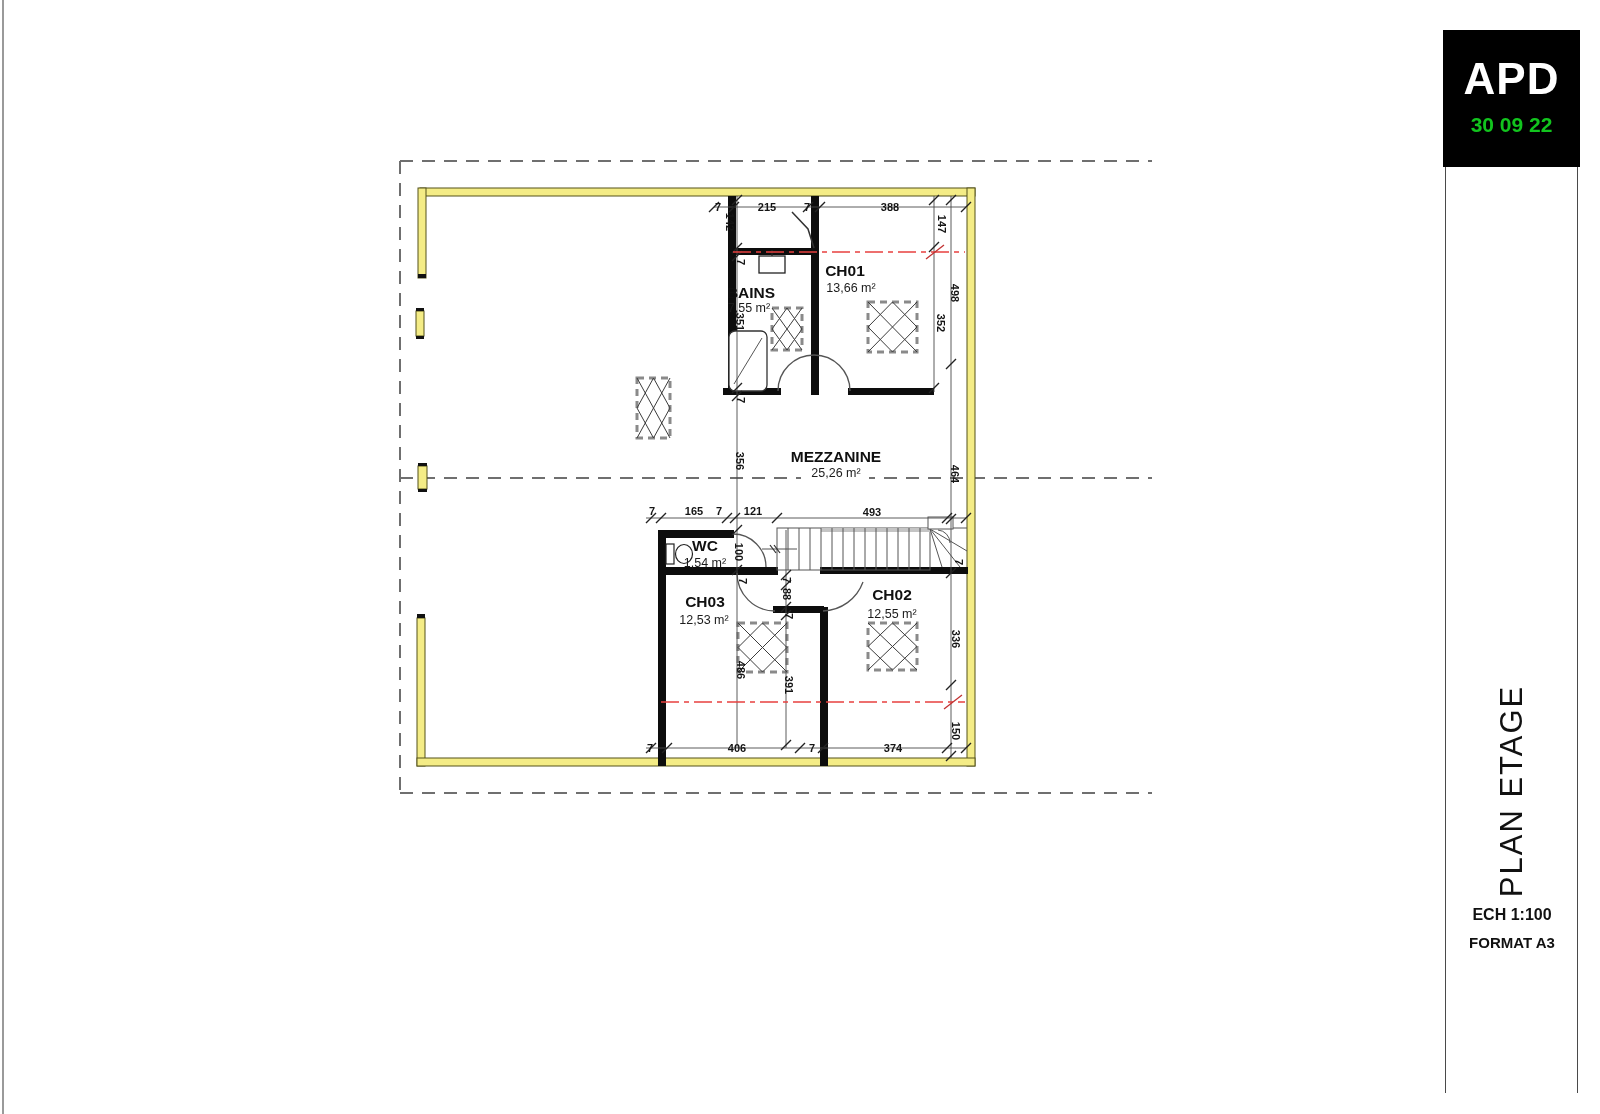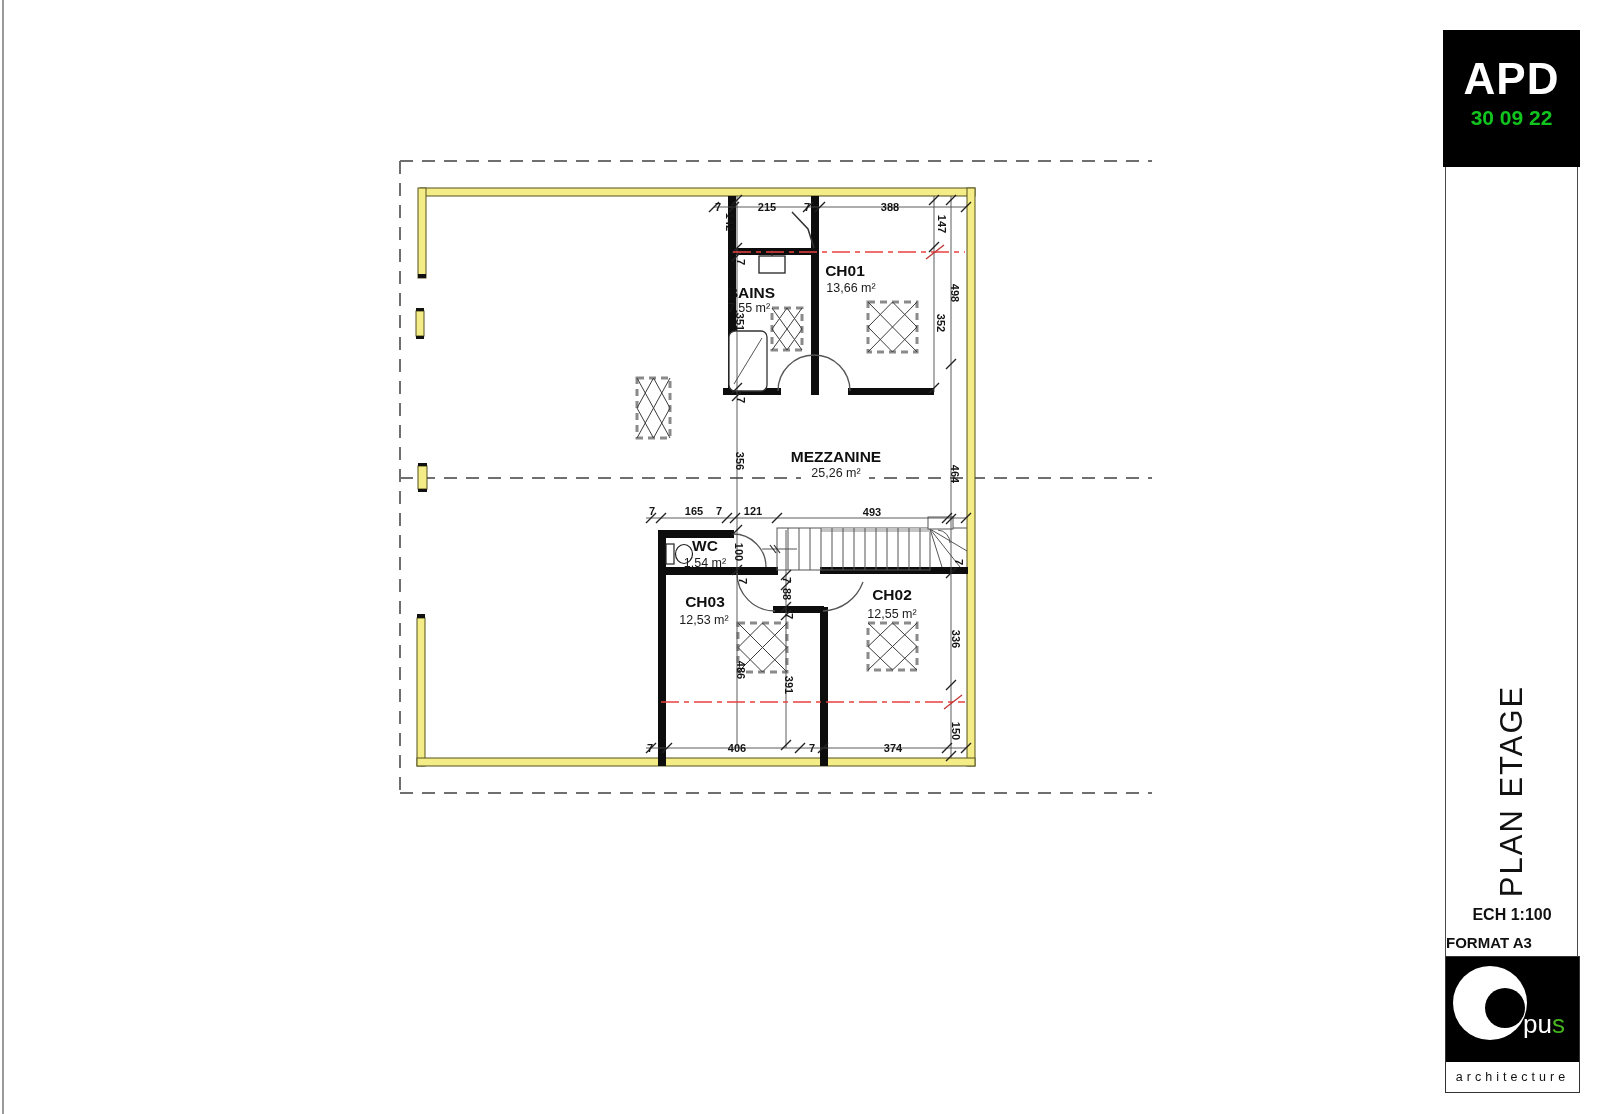--- a/index.html
+++ b/index.html
@@ -9,29 +9,29 @@
   .plan-svg .dim{font-family:"Liberation Sans",sans-serif;font-size:11px;font-weight:bold;
                  fill:#151515;text-anchor:middle;}
   .plan-svg .room-name{font-family:"Liberation Sans",sans-serif;font-size:15.5px;font-weight:bold;
                  fill:#101010;text-anchor:middle;}
   .plan-svg .room-area{font-family:"Liberation Sans",sans-serif;font-size:12.5px;
                  fill:#1c1c1c;text-anchor:middle;}
   
   .apd-box{position:absolute;left:1443px;top:30px;width:137px;height:137px;background:#000;
            color:#fff;text-align:center;}
   .apd-label{font-size:44px;font-weight:bold;letter-spacing:1px;margin-top:24px;}
-  .apd-date{font-size:21px;font-weight:bold;color:#12c41e;margin-top:2px;}
+  .apd-date{font-size:21px;font-weight:bold;color:#12c41e;margin-top:9px;}
   .title-column{position:absolute;left:1445px;top:167px;width:133px;height:926px;
                 border-left:1.5px solid #4a4a4a;border-right:1.5px solid #4a4a4a;
                 box-sizing:border-box;background:#fff;}
   .vtitle{position:absolute;left:1512px;top:791px;transform:translate(-50%,-50%) rotate(-90deg);
           font-size:31px;letter-spacing:2px;color:#111;white-space:nowrap;}
   .scale-label{position:absolute;left:1446px;top:906px;width:132px;text-align:center;
           font-weight:bold;font-size:16px;color:#111;}
-  .format-label{position:absolute;left:1446px;top:934px;width:132px;
+  .format-label{position:absolute;left:1446px;top:934px;width:132px;text-align:center;
           font-weight:bold;font-size:15px;color:#111;}
   .logo-box{position:absolute;left:1445px;top:956px;width:135px;height:137px;
             border:1.5px solid #333;box-sizing:border-box;background:#000;}
   .logo-black{position:absolute;left:0;top:0;right:0;height:103px;background:#000;}
   .logo-o{position:absolute;left:7px;top:9px;width:74px;height:74px;background:#fff;border-radius:50%;}
   .logo-o-inner{position:absolute;left:39px;top:31px;width:40px;height:40px;background:#000;border-radius:50%;}
   .logo-text{position:absolute;left:77px;top:54px;font-size:26px;color:#fff;line-height:1;}
   .logo-text .green{color:#46b71e;}
   .logo-tagline{position:absolute;left:0;right:0;bottom:0;height:30px;background:#fff;color:#111;
             font-size:12.5px;letter-spacing:4px;display:flex;align-items:center;justify-content:center;}
@@ -237,22 +237,14 @@
     <div class="apd-label">APD</div>
     <div class="apd-date">30 09 22</div>
   </div>
 
   <div class="title-column"></div>
 
   <div class="vtitle">PLAN ETAGE</div>
   <div class="scale-label">ECH 1:100</div>
   <div class="format-label">FORMAT A3</div>
 
-  <div class="logo-box">
-    <div class="logo-black">
-      <span class="logo-o"></span>
-      <span class="logo-o-inner"></span>
-      <span class="logo-text"><span>pu</span><span class="green">s</span></span>
-    </div>
-    <div class="logo-tagline">architecture</div>
-  </div>
 
 </div>
 
 </body></html>

